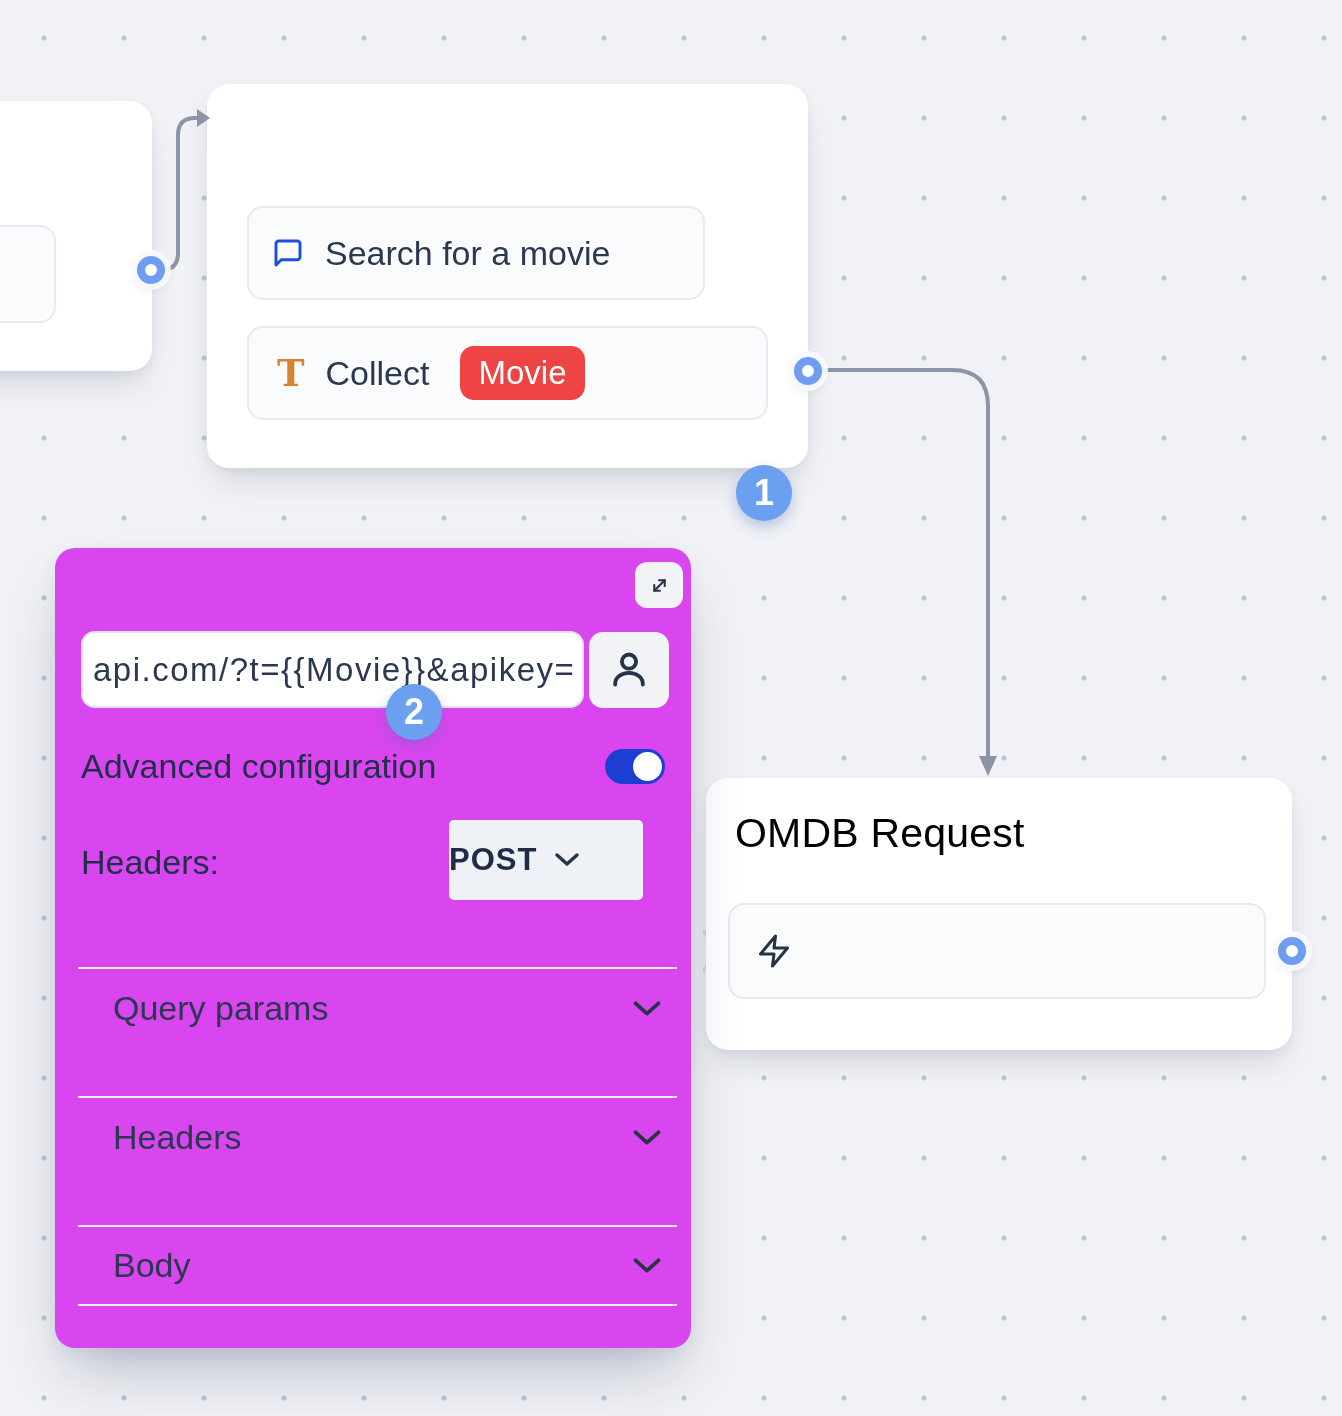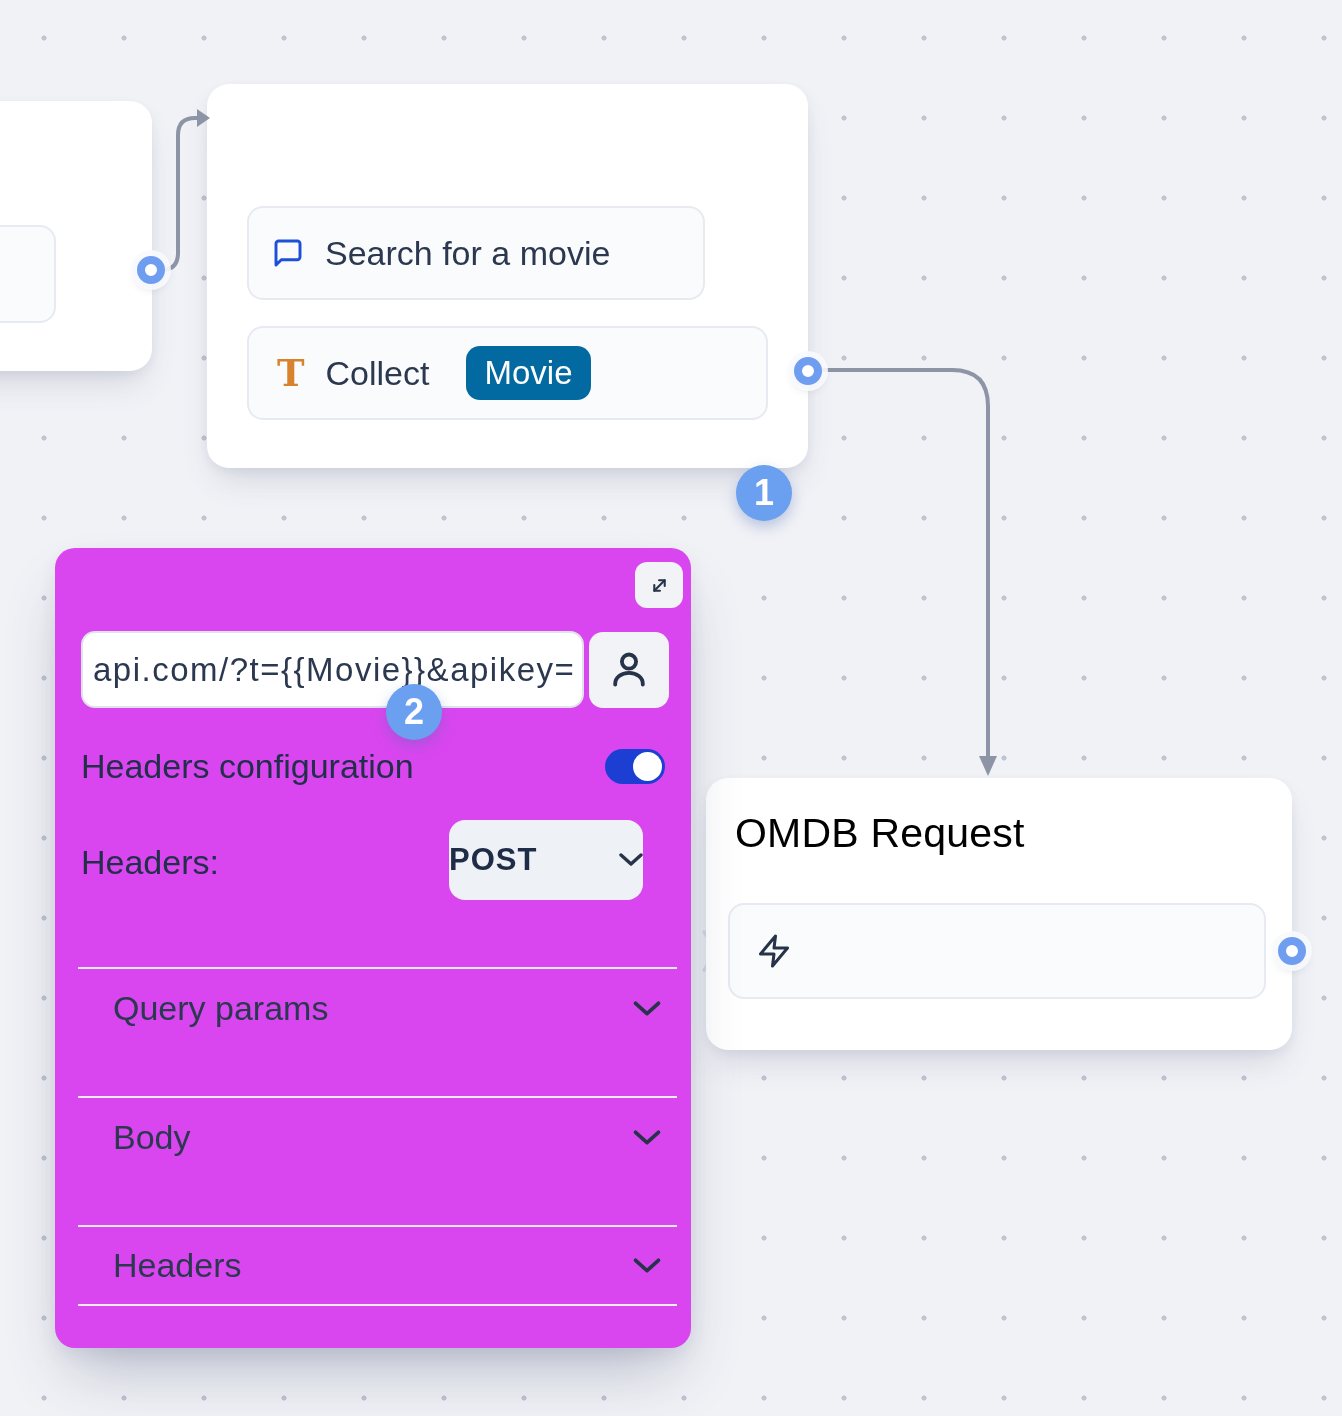--- a/index.html
+++ b/index.html
@@ -37,22 +37,22 @@
   #left-card .node-item{ left:-40px; top:124px; width:156px; height:98px; }
 
   
   #movie-card{ left:207px; top:84px; width:601px; height:384px; }
   #movie-card .card-title{ position:absolute; left:46px; top:131px; }
   #ms-item1{ left:40px; top:122px; width:458px; height:94px; padding-left:23px; gap:21px; }
   #ms-item2{ left:40px; top:242px; width:521px; height:94px; padding-left:28px; gap:21px; }
 
   .chip{
     display:inline-flex; align-items:center; justify-content:center;
-    margin-left:16px; height:54px; padding:0 18px;
-    background:#0369a1; color:#fff; font-size:33px; border-radius:14px;
+    margin-left:10px; height:54px; padding:0 18px;
+    background:#ef4444; color:#fff; font-size:33px; border-radius:14px;
   }
 
   
   #omdb-card{ left:706px; top:778px; width:586px; height:272px; }
   #omdb-card .card-title{ position:absolute; left:29px; top:32px; }
   #omdb-item{ left:22px; top:125px; width:538px; height:96px; padding-left:26px; gap:20px; }
 
   
   .port{
     position:absolute; width:28px; height:28px; border-radius:50%;
@@ -104,22 +104,22 @@
     position:relative; width:60px; height:35px; border-radius:18px; background:#1d3ed3;
   }
   #toggle .knob{
     position:absolute; top:3px; left:28px; width:29px; height:29px;
     border-radius:50%; background:#fff;
   }
   #method-row{ position:absolute; left:26px; top:272px; width:584px; height:85px;
     display:flex; align-items:center; justify-content:space-between; }
   #method-dd{
     position:absolute; right:22px; top:0; width:194px; height:80px;
-    background:#eef1f5; border-radius:16px;
-    display:flex; align-items:center; justify-content:space-between; gap:18px;
+    background:#eef1f5; border-radius:5px;
+    display:flex; align-items:center; justify-content:flex-start; gap:18px;
   }
   #method-dd .dd-label{ font-size:31px; font-weight:600; color:#1f2c47; letter-spacing:1px; }
 
   #sections{ position:absolute; left:23px; top:371px; width:599px; }
   .section-row{
     height:81px; border-top:2px solid #e9ecf1;
     display:flex; align-items:center; justify-content:space-between;
     padding:0 16px 0 35px;
     margin-top:48px;
   }
@@ -209,21 +209,21 @@
         <svg width="46" height="46" viewBox="0 0 24 24" fill="none" stroke="#263349" stroke-width="2" stroke-linecap="round" stroke-linejoin="round">
           <circle cx="12" cy="7.6" r="3.7"></circle>
           <path d="M4.8 19.6 v-0.4 c0-3.2 3.1-5.7 7.2-5.7 s7.2 2.5 7.2 5.7 v0.4"></path>
         </svg>
       </span>
     </div>
 
     <div class="step-badge" id="badge-2">2</div>
 
     <div id="adv-row">
-      <span class="panel-label">Headers configuration</span>
+      <span class="panel-label">Advanced configuration</span>
       <div id="toggle" role="switch" aria-checked="true">
         <div class="knob"></div>
       </div>
     </div>
 
     <div id="method-row">
       <span class="panel-label">Headers:</span>
       <div id="method-dd">
         <span class="dd-label">POST</span>
         <span class="icon">
@@ -237,29 +237,29 @@
     <div id="sections">
       <div class="section-row">
         <span class="label">Query params</span>
         <span class="icon">
           <svg width="28" height="16" viewBox="0 0 24 14" fill="none" stroke="#263349" stroke-width="3.2" stroke-linecap="round" stroke-linejoin="round">
               <polyline points="2,2 12,11 22,2"></polyline>
             </svg>
         </span>
       </div>
       <div class="section-row">
-        <span class="label">Body</span>
+        <span class="label">Headers</span>
         <span class="icon">
           <svg width="28" height="16" viewBox="0 0 24 14" fill="none" stroke="#263349" stroke-width="3.2" stroke-linecap="round" stroke-linejoin="round">
               <polyline points="2,2 12,11 22,2"></polyline>
             </svg>
         </span>
       </div>
       <div class="section-row">
-        <span class="label">Headers</span>
+        <span class="label">Body</span>
         <span class="icon">
           <svg width="28" height="16" viewBox="0 0 24 14" fill="none" stroke="#263349" stroke-width="3.2" stroke-linecap="round" stroke-linejoin="round">
               <polyline points="2,2 12,11 22,2"></polyline>
             </svg>
         </span>
       </div>
     </div>
 
   </div>
 

